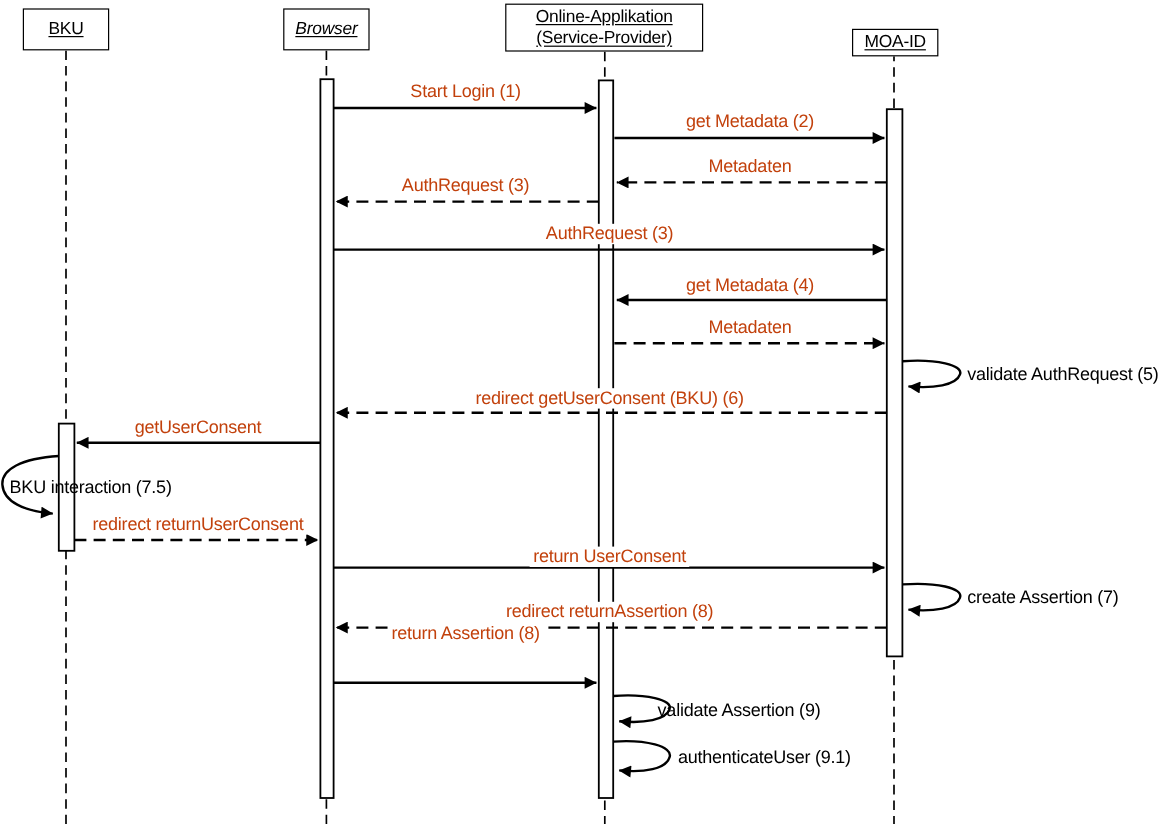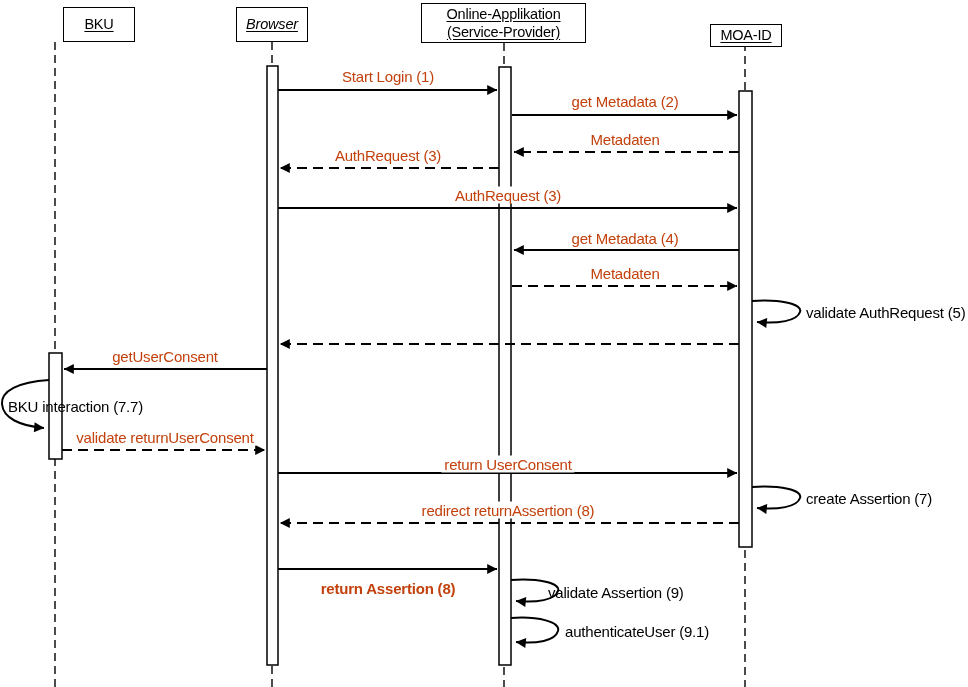--- a/index.html
+++ b/index.html
@@ -97,45 +97,46 @@
     <line x1="739" y1="523" x2="280" y2="523" stroke="#000" stroke-width="2" stroke-dasharray="10 6" marker-end="url(#arr)"></line>
     <line x1="278" y1="569" x2="497" y2="569" stroke="#000" stroke-width="2" marker-end="url(#arr)"></line>
 
     <path d="M 752 301 C 780 299 803 304 800 312 C 797 321 778 324 757 322" fill="none" stroke="#000" stroke-width="2" marker-end="url(#arr)"></path>
     <path d="M 49 380 C 18 382 1 391 2 404 C 3 418 20 426 44 428" fill="none" stroke="#000" stroke-width="2" marker-end="url(#arr)"></path>
     <path d="M 752 487 C 780 485 803 490 800 498 C 797 507 778 510 757 508" fill="none" stroke="#000" stroke-width="2" marker-end="url(#arr)"></path>
     <path d="M 511 580 C 538 578 561 583 558 591 C 555 600 537 603 516 601" fill="none" stroke="#000" stroke-width="2" marker-end="url(#arr)"></path>
     <path d="M 511 618 C 538 616 561 622 558 631 C 555 641 537 644 516 642" fill="none" stroke="#000" stroke-width="2" marker-end="url(#arr)"></path>
   </svg>
 
-  <div class="actor-box" style="left:19px;  top:7px;  width:72px;  height:35px;margin-left:44px;">
+  <div class="actor-box" style="left:19px;  top:7px;  width:72px;  height:35px;">
     <span>BKU</span>
   </div>
   <div class="actor-box" style="left:236px; top:7px;  width:72px;  height:35px;font-style:italic;">
     <span>Browser</span>
   </div>
   <div class="actor-box" style="left:421px; top:3px;  width:165px; height:40px;">
     <span>Online-Applikation (Service-Provider)</span>
   </div>
   <div class="actor-box" style="left:710px; top:24px; width:72px;  height:23px;">
     <span>MOA-ID</span>
   </div>
 
   <div class="msg-label" style="left:388px; top:76px;">Start Login (1)</div>
   <div class="msg-label" style="left:625px; top:101px;">get Metadata (2)</div>
   <div class="msg-label" style="left:625px; top:139px;">Metadaten</div>
   <div class="msg-label" style="left:388px; top:155px;">AuthRequest (3)</div>
   <div class="msg-label" style="left:508px; top:195px;">AuthRequest (3)</div>
   <div class="msg-label" style="left:625px; top:238px;">get Metadata (4)</div>
   <div class="msg-label" style="left:625px; top:273px;">Metadaten</div>
+  <div class="msg-label" style="left:508px; top:332px;">redirect getUserConsent (BKU) (6)</div>
   <div class="msg-label" style="left:165px; top:356px;">getUserConsent</div>
-  <div class="msg-label" style="left:165px; top:437px;">validate returnUserConsent</div>
+  <div class="msg-label" style="left:165px; top:437px;">redirect returnUserConsent</div>
   <div class="msg-label" style="left:508px; top:464px;">return UserConsent</div>
   <div class="msg-label" style="left:508px; top:510px;">redirect returnAssertion (8)</div>
-  <div class="msg-label" style="left:388px; top:588px;font-weight:bold;">return Assertion (8)</div>
+  <div class="msg-label" style="left:388px; top:528px;">return Assertion (8)</div>
 
   <div class="loop-label" style="left:806px; top:312px;">validate AuthRequest (5)</div>
-  <div class="loop-label" style="left:8px;   top:406px;">BKU interaction (7.7)</div>
+  <div class="loop-label" style="left:8px;   top:406px;">BKU interaction (7.5)</div>
   <div class="loop-label" style="left:806px; top:498px;">create Assertion (7)</div>
   <div class="loop-label" style="left:548px; top:592px;">validate Assertion (9)</div>
   <div class="loop-label" style="left:565px; top:631px;">authenticateUser (9.1)</div>
 
 </div>
 
 </body></html>

